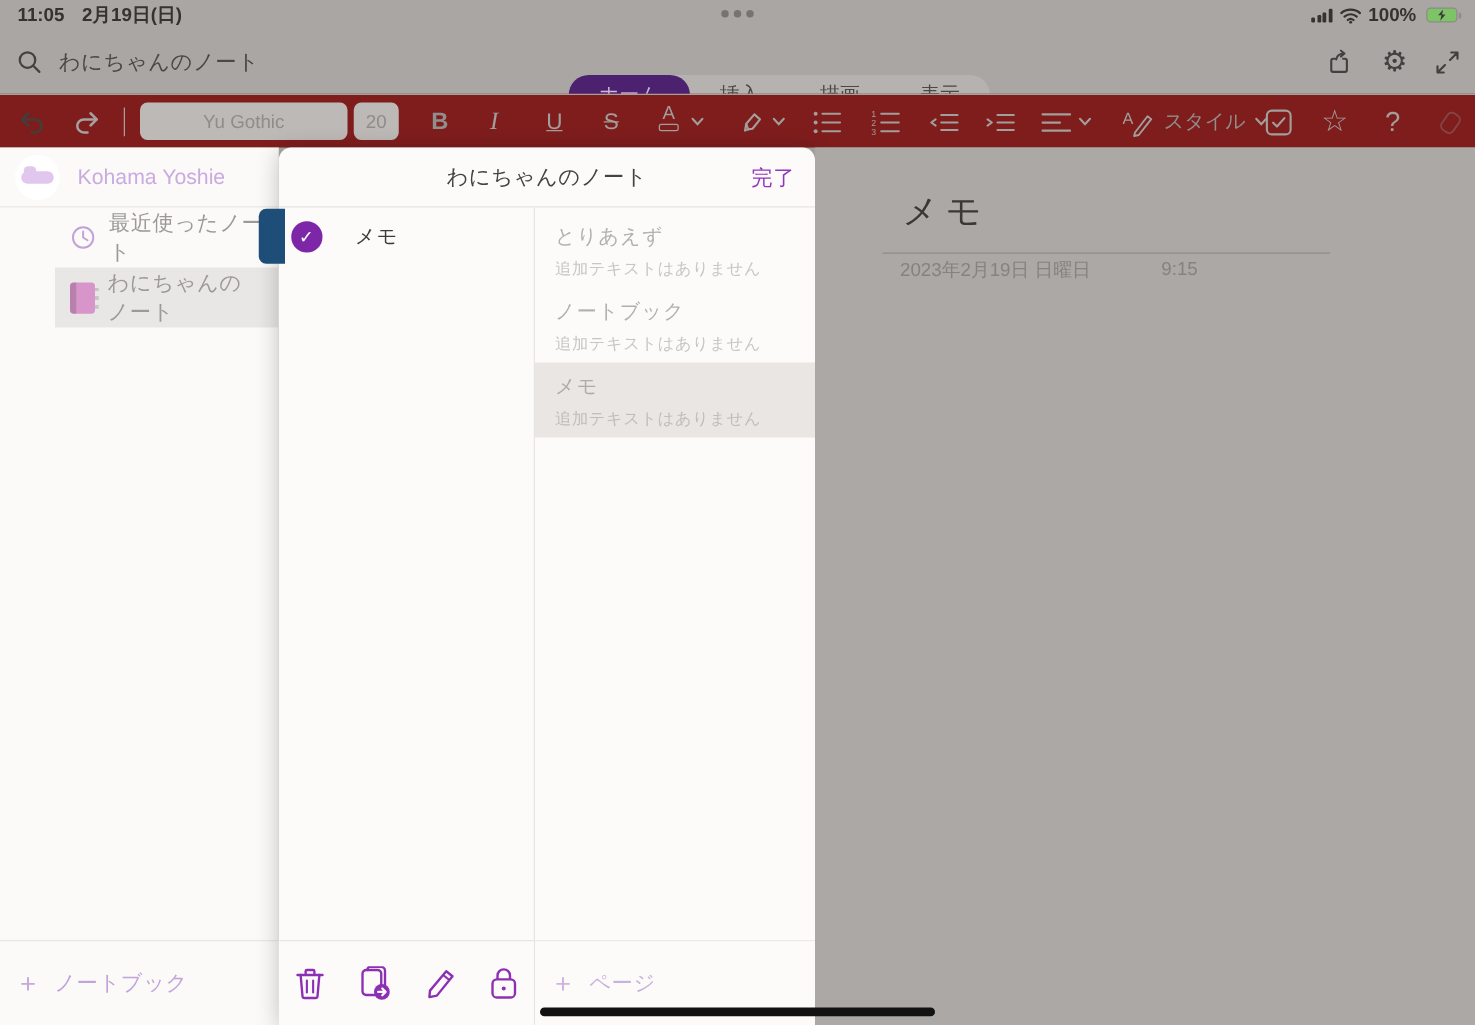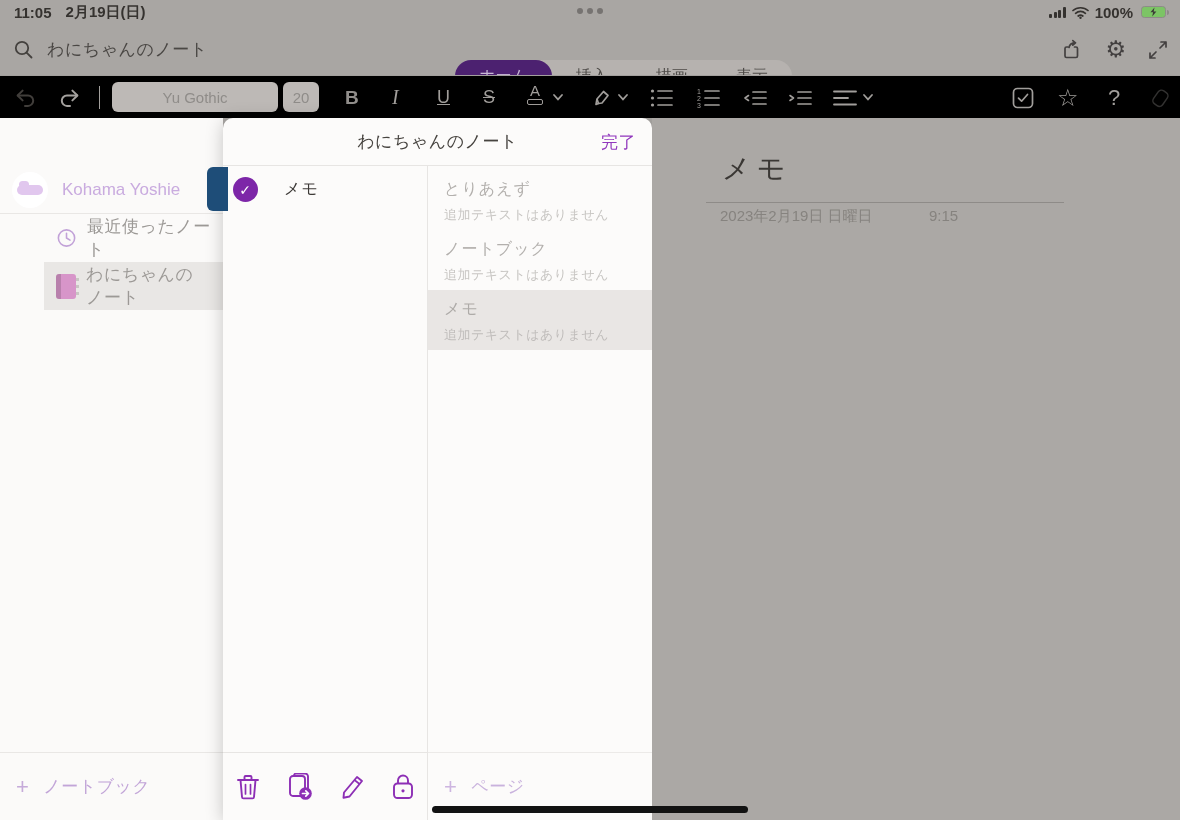--- a/index.html
+++ b/index.html
@@ -34,41 +34,41 @@
   .nav-title { font-size:17px; color:#4a4744; letter-spacing:.5px; }
   .tab-strip { position:absolute; left:455px; top:36px; height:32px;
     background:#b6b2af; border-radius:16px; display:flex; align-items:center; }
   .tab { height:32px; padding:0 24px; display:flex; align-items:center;
     font-size:16px; color:#4b4845; border-radius:16px; }
   .tab.selected { background:#4c2170; color:#c9b9d6; }
   .nav-icons { position:absolute; right:12px; top:0; height:51px; display:flex;
     align-items:center; gap:22px; color:#434040; }
 
   .toolbar { position:absolute; left:0; top:75px; width:1180px; height:43px;
-    background:#000000; border-top:1px solid #a3a09d; color:#a19e9b; }
+    background:#7f1d1d; border-top:1px solid #a3a09d; color:#a19e9b; }
   .tb { position:absolute; top:0; height:43px; display:flex; align-items:center; }
   .tb-divider { position:absolute; left:99px; top:10px; width:1px; height:23px; background:#a3a09d; }
   .tb-box { background:#bdb9b6; border-radius:6px; height:30px; top:6px;
     color:#8f8c89; font-size:15px; display:flex; align-items:center; justify-content:center; }
   .glyph { font-size:18px; color:#a19e9b; }
   .glyph.b { font-weight:800; color:#918e8b; font-size:19px; }
   .glyph.i { font-family:"Liberation Serif",serif; font-style:italic; font-size:20px; }
   .glyph.u { text-decoration:underline; }
   .glyph.s { text-decoration:line-through; }
   .colorA { display:flex; flex-direction:column; align-items:center; gap:1px; }
   .colorA .a { font-size:15px; line-height:14px; color:#a19e9b; }
   .colorA .bar { width:16px; height:6px; border:1.6px solid #a19e9b; border-radius:2px; }
   .styles-group { color:#908d8a; font-size:16px; gap:7px; }
   .faint { opacity:.35; }
 
   
   .sidebar { position:absolute; left:0; top:118px; width:223px; height:702px;
     background:#fbfaf9; }
   .account-row { height:48px; display:flex; align-items:center; gap:14px;
-    padding:0 12px; border-bottom:1px solid #e9e7e5;margin-top:48px; }
+    padding:0 12px; border-bottom:1px solid #e9e7e5; }
   .avatar { width:36px; height:36px; border-radius:50%; background:#ffffff;
     position:relative; overflow:hidden; flex:none; }
   .avatar span { position:absolute; left:5px; top:13px; width:26px; height:10px;
     border-radius:5px; background:#e1c7ee; }
   .avatar span:after { content:""; position:absolute; left:2px; top:-4px; width:10px;
     height:7px; border-radius:4px; background:#e1c7ee; }
   .account-name { color:#c9abdf; font-size:17px; }
   .side-row { height:48px; display:flex; align-items:center; gap:10px; padding:0 12px;
     font-size:17px; color:#9c9996; letter-spacing:.5px;margin-left:44px; }
   .side-row.selected { background:#e9e7e5; }
@@ -273,20 +273,30 @@
   <span class="tb" style="left:833px">
     <svg width="24" height="18" viewBox="0 0 24 18">
       <path d="M1 2.5 h22 M1 9 h14 M1 15.5 h22" stroke="#a19e9b" stroke-width="1.8" stroke-linecap="round"></path>
     </svg>
   </span>
   <span class="tb" style="left:863px">
     <svg width="10" height="7" viewBox="0 0 10 7">
         <path d="M1 1 L5 5.4 L9 1" stroke="#a19e9b" stroke-width="1.7" fill="none" stroke-linecap="round"></path>
       </svg>
   </span>
+  <span class="tb styles-group" style="left:898px">
+    <svg width="26" height="24" viewBox="0 0 26 24">
+      <text x="0" y="13" font-size="13" fill="#a19e9b">A</text>
+      <path d="M10 20 L20 7 L23 9.3 L13 22 L9.3 22.8 Z" stroke="#a19e9b" stroke-width="1.5" fill="none" stroke-linejoin="round"></path>
+    </svg>
+    <span>スタイル</span>
+    <svg width="10" height="7" viewBox="0 0 10 7">
+        <path d="M1 1 L5 5.4 L9 1" stroke="#a19e9b" stroke-width="1.7" fill="none" stroke-linecap="round"></path>
+      </svg>
+  </span>
   <span class="tb" style="left:1012px">
     <svg width="22" height="22" viewBox="0 0 22 22">
       <rect x="1.5" y="1.5" width="19" height="19" rx="4" stroke="#a19e9b" stroke-width="1.7" fill="none"></rect>
       <path d="M6.5 11.2 L9.6 14.2 L15.5 7.5" stroke="#a19e9b" stroke-width="1.7" fill="none" stroke-linecap="round" stroke-linejoin="round"></path>
     </svg>
   </span>
   <span class="tb" style="left:1057px">
     <span class="glyph" style="font-size:24px">☆</span>
   </span>
   <span class="tb" style="left:1108px">

